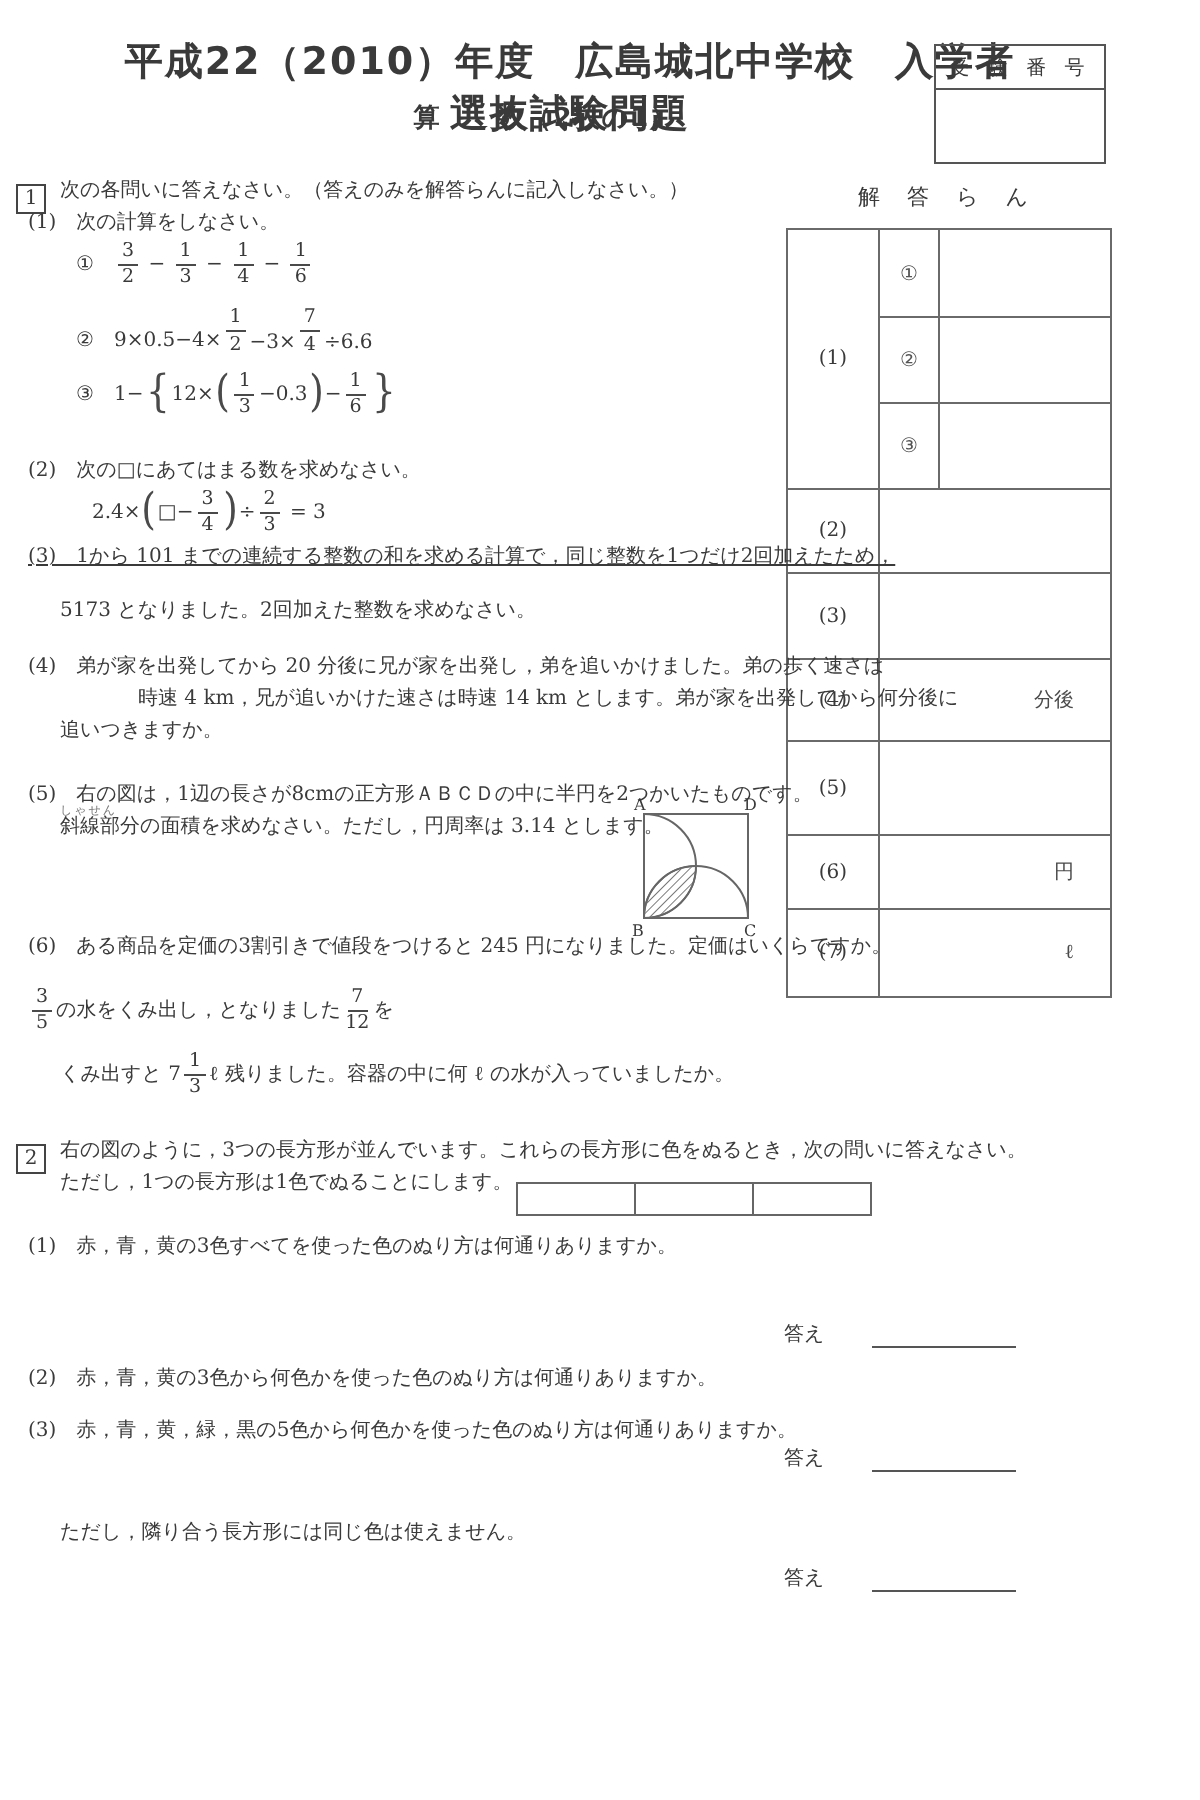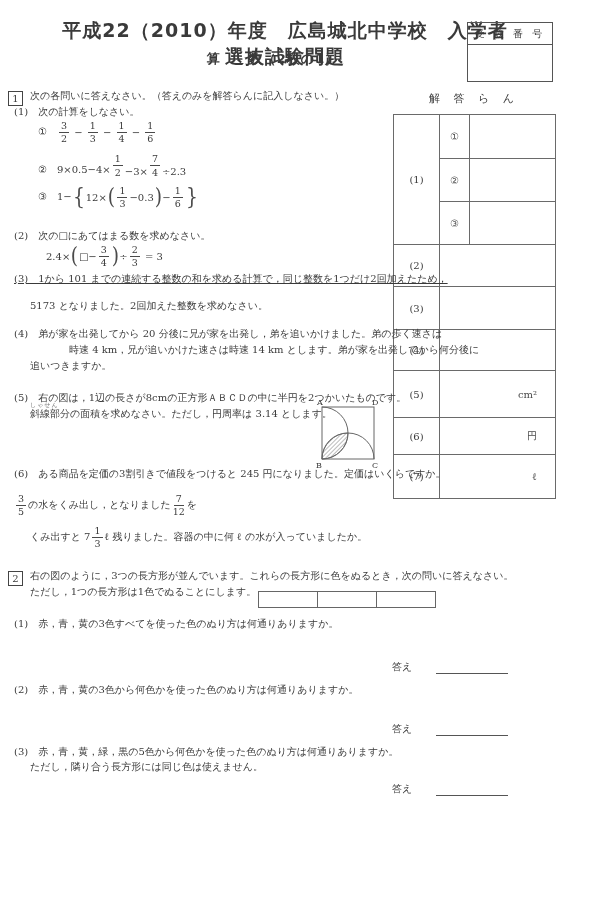--- a/index.html
+++ b/index.html
@@ -74,44 +74,44 @@
   <div class="arow" style="height:42px">
     <div class="alabel">(2)</div>
     <div class="acell"></div>
   </div>
   <div class="arow" style="height:43px">
     <div class="alabel">(3)</div>
     <div class="acell"></div>
   </div>
   <div class="arow" style="height:41px">
     <div class="alabel">(4)</div>
+    <div class="acell">分後</div>
   </div>
   <div class="arow" style="height:47px">
     <div class="alabel">(5)</div>
-    <div class="acell">cm²</div>
   </div>
   <div class="arow" style="height:37px">
     <div class="alabel">(6)</div>
     <div class="acell">円</div>
   </div>
   <div class="arow" style="height:44px">
     <div class="alabel">(7)</div>
     <div class="acell">ℓ</div>
   </div>
 </div>
 
 <div class="abs" style="left:8px;top:87px;">
   <span class="qbox">1</span>
 </div>
 <div class="abs btext" style="left:30px;top:89px;">次の各問いに答えなさい。（答えのみを解答らんに記入しなさい。）</div>
 
 <div class="abs btext" style="left:14px;top:105px;">(1)　次の計算をしなさい。</div>
 
 <div class="abs mline" style="left:38px;top:119px;height:26px;"><span class="mt">①　</span><span class="frac"><span class="num">3</span><span class="den">2</span></span><span class="mt"> − </span><span class="frac"><span class="num">1</span><span class="den">3</span></span><span class="mt"> − </span><span class="frac"><span class="num">1</span><span class="den">4</span></span><span class="mt"> − </span><span class="frac"><span class="num">1</span><span class="den">6</span></span></div>
-<div class="abs mline" style="left:38px;top:151px;height:26px;align-items:flex-end;"><span class="mt">②　9×0.5−4×</span><span class="frac"><span class="num">1</span><span class="den">2</span></span><span class="mt">−3×</span><span class="frac"><span class="num">7</span><span class="den">4</span></span><span class="mt">÷2.3</span></div>
+<div class="abs mline" style="left:38px;top:151px;height:26px;align-items:flex-end;"><span class="mt">②　9×0.5−4×</span><span class="frac"><span class="num">1</span><span class="den">2</span></span><span class="mt">−3×</span><span class="frac"><span class="num">7</span><span class="den">4</span></span><span class="mt">÷6.6</span></div>
 <div class="abs mline" style="left:38px;top:183px;height:28px;"><span class="mt">③　1−</span><span class="big">{</span><span class="mt">12×</span><span class="big">(</span><span class="frac"><span class="num">1</span><span class="den">3</span></span><span class="mt">−0.3</span><span class="big">)</span><span class="mt">−</span><span class="frac"><span class="num">1</span><span class="den">6</span></span><span class="big">}</span></div>
 
 <div class="abs btext" style="left:14px;top:229px;">(2)　次の□にあてはまる数を求めなさい。</div>
 <div class="abs mline" style="left:46px;top:242px;height:28px;"><span class="mt">2.4×</span><span class="big">(</span><span class="mt">□−</span><span class="frac"><span class="num">3</span><span class="den">4</span></span><span class="big">)</span><span class="mt">÷</span><span class="frac"><span class="num">2</span><span class="den">3</span></span><span class="mt"> = 3</span></div>
 
 <div class="abs btext" style="left:14px;top:272px;text-decoration:underline;">(3)　1から 101 までの連続する整数の和を求める計算で，同じ整数を1つだけ2回加えたため，</div>
 <div class="abs btext" style="left:30px;top:299px;">5173 となりました。2回加えた整数を求めなさい。</div>
 
 <div class="abs btext" style="left:14px;top:327px;">(4)　弟が家を出発してから 20 分後に兄が家を出発し，弟を追いかけました。弟の歩く速さは</div>
 <div class="abs btext" style="left:30px;top:343px;margin-left:39px;">時速 4 km，兄が追いかけた速さは時速 14 km とします。弟が家を出発してから何分後に</div>
@@ -163,19 +163,19 @@
   <span class="underline"></span>
 </div>
 
 <div class="abs btext" style="left:14px;top:683px;">(2)　赤，青，黄の3色から何色かを使った色のぬり方は何通りありますか。</div>
 
 <div class="abs ansline" style="left:392px;top:722px;">
   <span class="l">答え</span>
   <span class="underline"></span>
 </div>
 
-<div class="abs btext" style="left:14px;top:745px;">(3)　赤，青，黄，緑，黒の5色から何色かを使った色のぬり方は何通りありますか。</div>
+<div class="abs btext" style="left:14px;top:709px;">(3)　赤，青，黄，緑，黒の5色から何色かを使った色のぬり方は何通りありますか。</div>
 <div class="abs btext" style="left:30px;top:760px;">ただし，隣り合う長方形には同じ色は使えません。</div>
 
 <div class="abs ansline" style="left:392px;top:782px;">
   <span class="l">答え</span>
   <span class="underline"></span>
 </div>
 
 </body></html>

